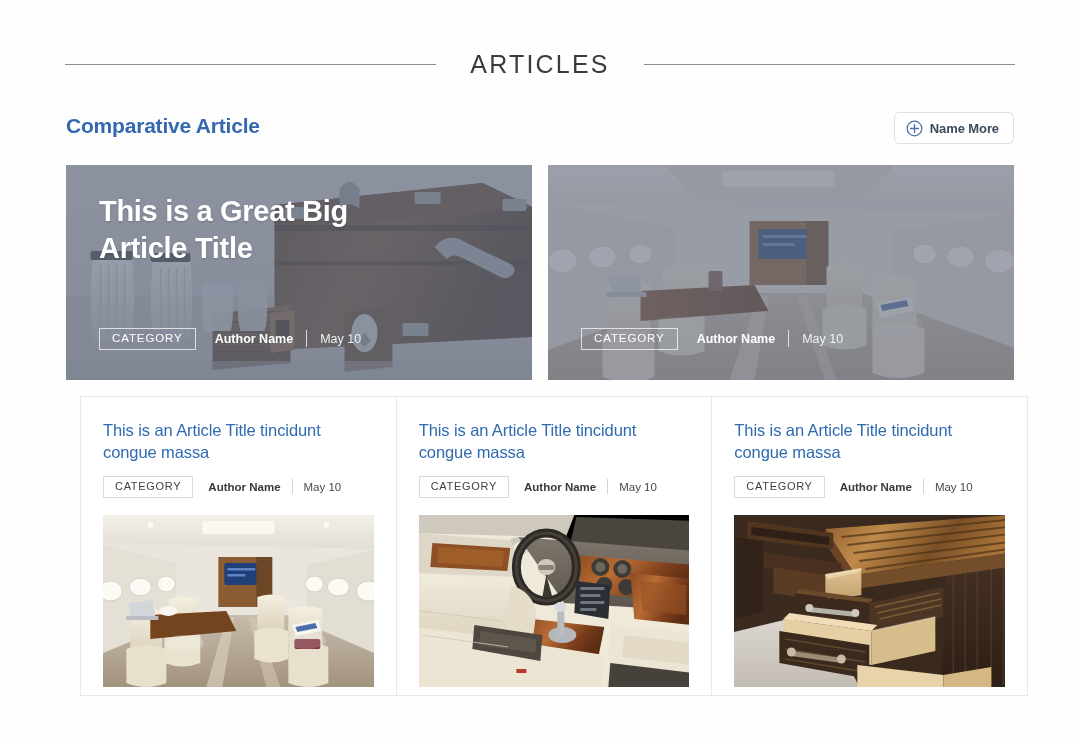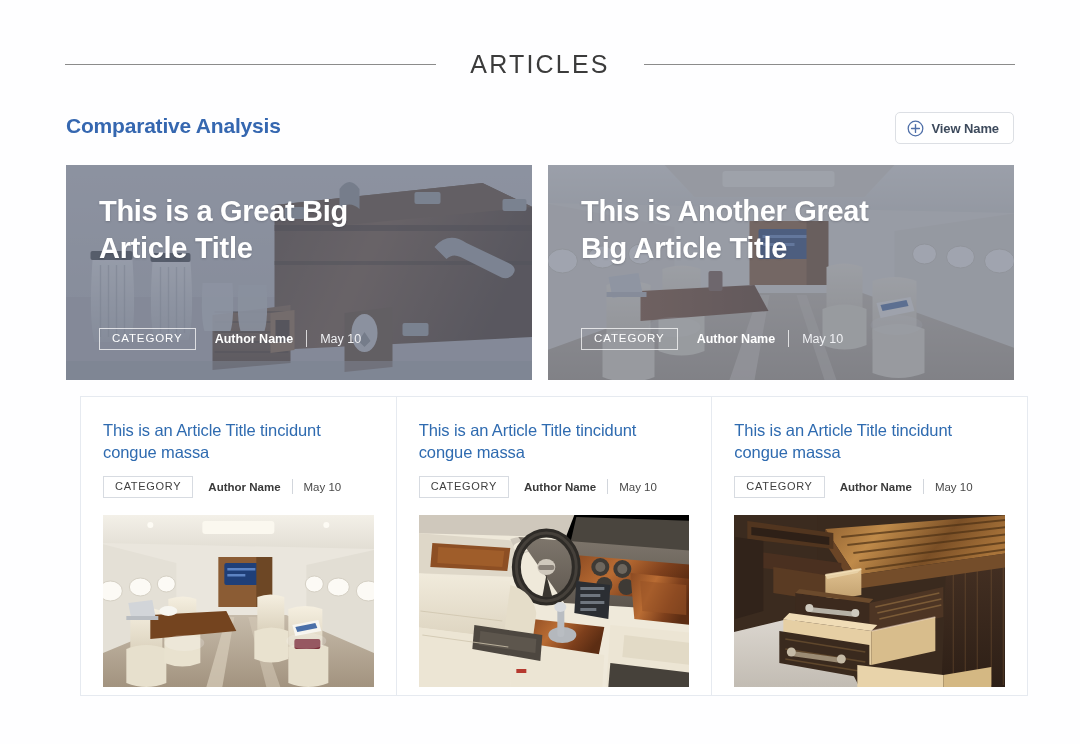--- a/index.html
+++ b/index.html
@@ -251,30 +251,30 @@
 
 <div class="page">
 
   <div class="section-header">
     <div class="rule left"></div>
     <div class="title">ARTICLES</div>
     <div class="rule right"></div>
   </div>
 
   <div class="sub-header">
-    <div class="sub-title">Comparative Analysis</div>
+    <div class="sub-title">Comparative Article</div>
     <div class="view-more">
       <span class="plus-icon">
         <svg viewBox="0 0 20 20" xmlns="http://www.w3.org/2000/svg">
           <circle cx="10" cy="10" r="8.6" fill="none" stroke="#4f6fa8" stroke-width="1.5"></circle>
           <line x1="10" y1="5.4" x2="10" y2="14.6" stroke="#4f6fa8" stroke-width="1.6" stroke-linecap="round"></line>
           <line x1="5.4" y1="10" x2="14.6" y2="10" stroke="#4f6fa8" stroke-width="1.6" stroke-linecap="round"></line>
         </svg>
       </span>
-      <span class="vm-label">View Name</span>
+      <span class="vm-label">Name More</span>
     </div>
   </div>
 
   <div class="hero-row">
 
     <div class="hero">
       <svg class="hero-art" viewBox="0 0 473 215" preserveAspectRatio="xMidYMid slice" xmlns="http://www.w3.org/2000/svg">
         <defs>
           <linearGradient id="h1bg" x1="0" y1="0" x2="0" y2="1">
             <stop offset="0%" stop-color="#c9cbd0"></stop>
@@ -437,21 +437,20 @@
         <rect x="164" y="106" width="14" height="20" rx="2" fill="#7a5a4a"></rect>
 
         <path d="M332 138 l34 -6 l4 14 l-34 7 Z" fill="#f6f4ee"></path>
         <path d="M336 140 l26 -5 l2 6 l-26 5 Z" fill="#4a6fa8"></path>
 
         <ellipse cx="130" cy="162" rx="26" ry="10" fill="#ffffff" opacity="0.18"></ellipse>
         <ellipse cx="352" cy="160" rx="26" ry="10" fill="#ffffff" opacity="0.18"></ellipse>
       </svg>
       <div class="hero-overlay"></div>
       <div class="hero-content">
-        <div class="hero-title">This is Another Great Big Article Title</div>
         <div class="hero-meta">
           <span class="cat-chip">CATEGORY</span>
           <span class="author">Author Name</span>
           <span class="sep"></span>
           <span class="date">May 10</span>
         </div>
       </div>
     </div>
   </div>
 

